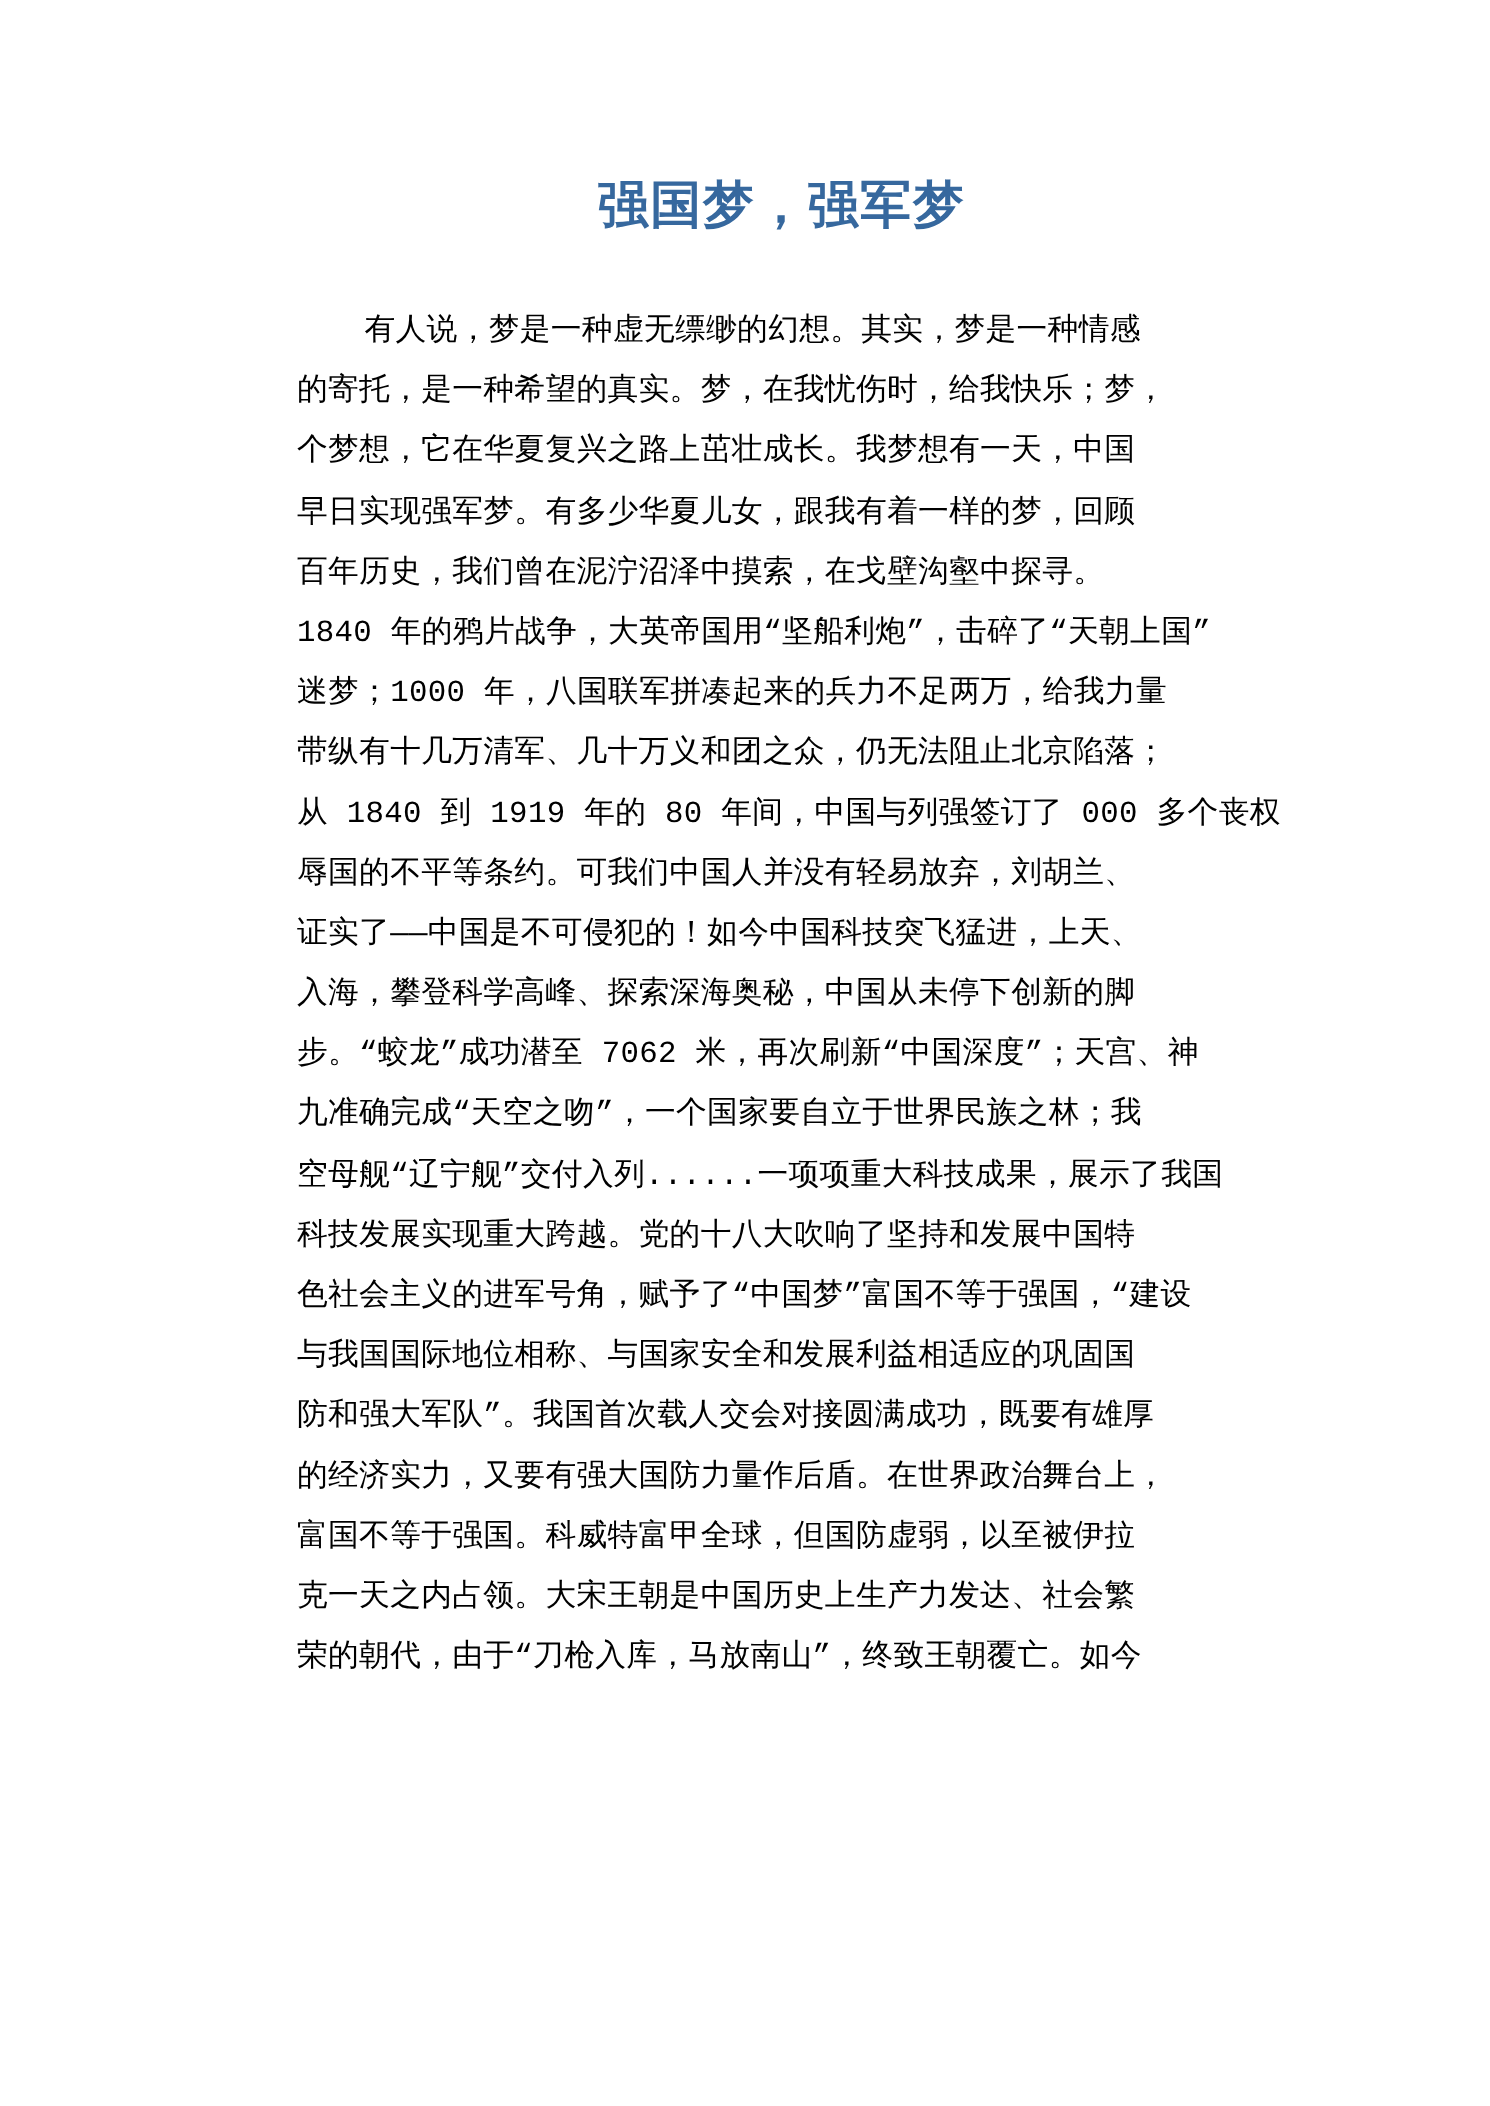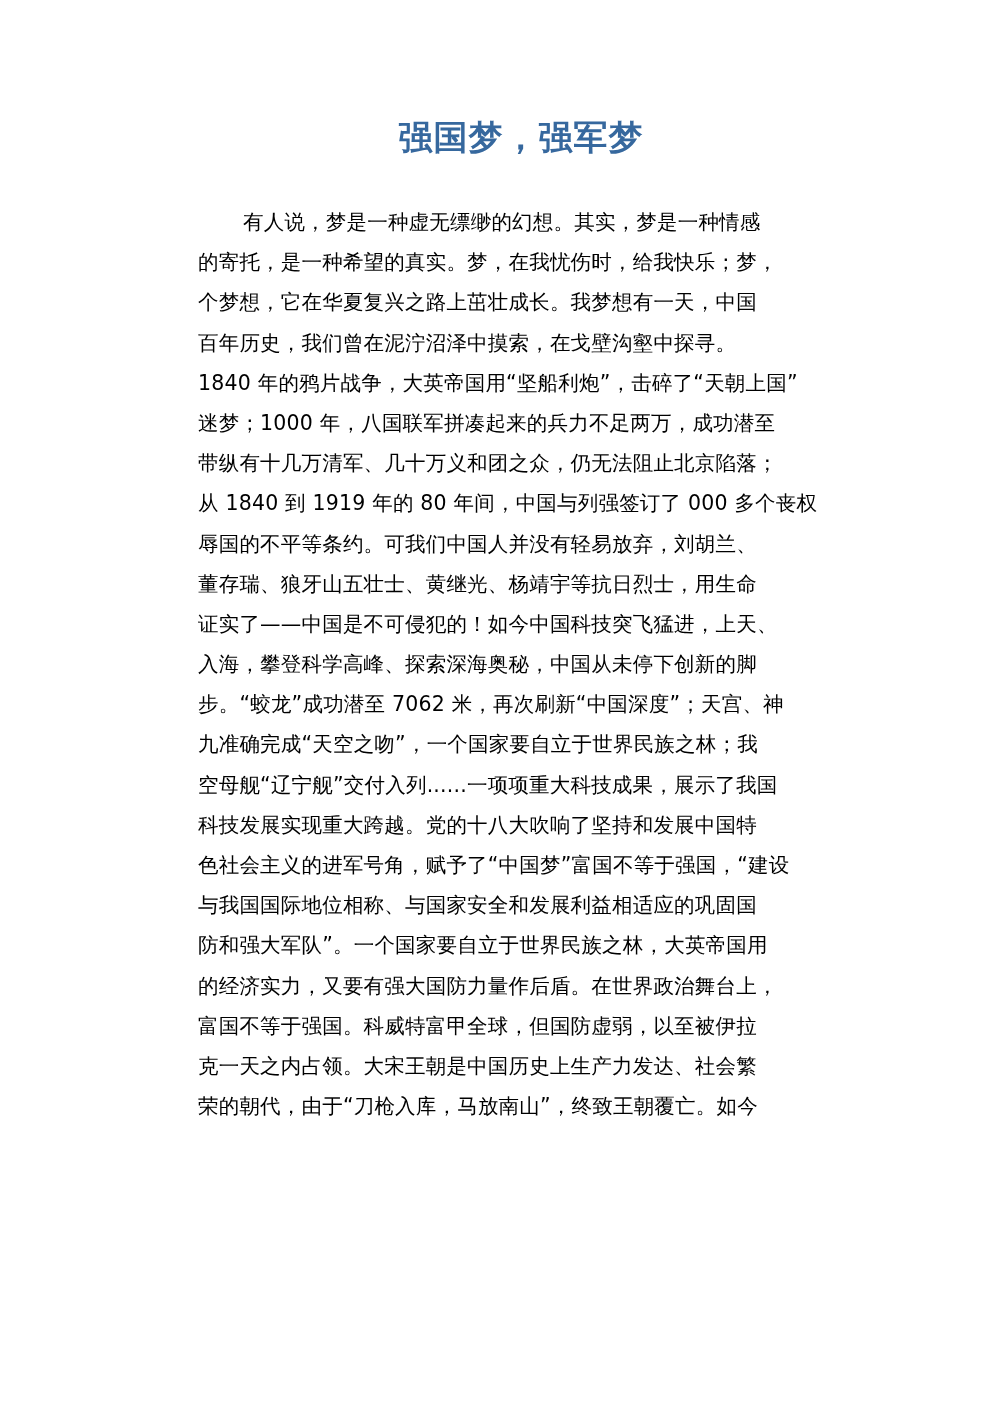--- a/index.html
+++ b/index.html
@@ -31,20 +31,21 @@
       font-weight: bold;
       letter-spacing: 1px;
       line-height: 50px;
       white-space: nowrap;
     }
     .body-text {
       position: absolute;
       left: 198px;
       top: 202px;
       width: 660px;
+      font-family: Liberation Mono, monospace;
     }
     .line {
       height: 40.2px;
       line-height: 40.2px;
       font-size: 20.5px;
       color: #000000;
       white-space: nowrap;
       letter-spacing: 0.2px;
     }
     .line.indent {
@@ -54,34 +55,34 @@
 </head>
 <body>
 
 <div class="page">
   <div class="title" style="color:#36689e;">强国梦，强军梦</div>
 
   <div class="body-text">
     <div class="line indent">有人说，梦是一种虚无缥缈的幻想。其实，梦是一种情感</div>
     <div class="line">的寄托，是一种希望的真实。梦，在我忧伤时，给我快乐；梦，</div>
     <div class="line">个梦想，它在华夏复兴之路上茁壮成长。我梦想有一天，中国</div>
+    <div class="line">早日实现强军梦。有多少华夏儿女，跟我有着一样的梦，回顾</div>
     <div class="line">百年历史，我们曾在泥泞沼泽中摸索，在戈壁沟壑中探寻。</div>
     <div class="line">1840 年的鸦片战争，大英帝国用“坚船利炮”，击碎了“天朝上国”</div>
-    <div class="line">迷梦；1000 年，八国联军拼凑起来的兵力不足两万，成功潜至</div>
+    <div class="line">迷梦；1000 年，八国联军拼凑起来的兵力不足两万，给我力量</div>
     <div class="line">带纵有十几万清军、几十万义和团之众，仍无法阻止北京陷落；</div>
     <div class="line">从 1840 到 1919 年的 80 年间，中国与列强签订了 000 多个丧权</div>
     <div class="line">辱国的不平等条约。可我们中国人并没有轻易放弃，刘胡兰、</div>
-    <div class="line">董存瑞、狼牙山五壮士、黄继光、杨靖宇等抗日烈士，用生命</div>
     <div class="line">证实了——中国是不可侵犯的！如今中国科技突飞猛进，上天、</div>
     <div class="line">入海，攀登科学高峰、探索深海奥秘，中国从未停下创新的脚</div>
     <div class="line">步。“蛟龙”成功潜至 7062 米，再次刷新“中国深度”；天宫、神</div>
     <div class="line">九准确完成“天空之吻”，一个国家要自立于世界民族之林；我</div>
     <div class="line">空母舰“辽宁舰”交付入列......一项项重大科技成果，展示了我国</div>
     <div class="line">科技发展实现重大跨越。党的十八大吹响了坚持和发展中国特</div>
     <div class="line">色社会主义的进军号角，赋予了“中国梦”富国不等于强国，“建设</div>
     <div class="line">与我国国际地位相称、与国家安全和发展利益相适应的巩固国</div>
-    <div class="line">防和强大军队”。一个国家要自立于世界民族之林，大英帝国用</div>
+    <div class="line">防和强大军队”。我国首次载人交会对接圆满成功，既要有雄厚</div>
     <div class="line">的经济实力，又要有强大国防力量作后盾。在世界政治舞台上，</div>
     <div class="line">富国不等于强国。科威特富甲全球，但国防虚弱，以至被伊拉</div>
     <div class="line">克一天之内占领。大宋王朝是中国历史上生产力发达、社会繁</div>
     <div class="line">荣的朝代，由于“刀枪入库，马放南山”，终致王朝覆亡。如今</div>
   </div>
 </div>
 
 </body></html>

